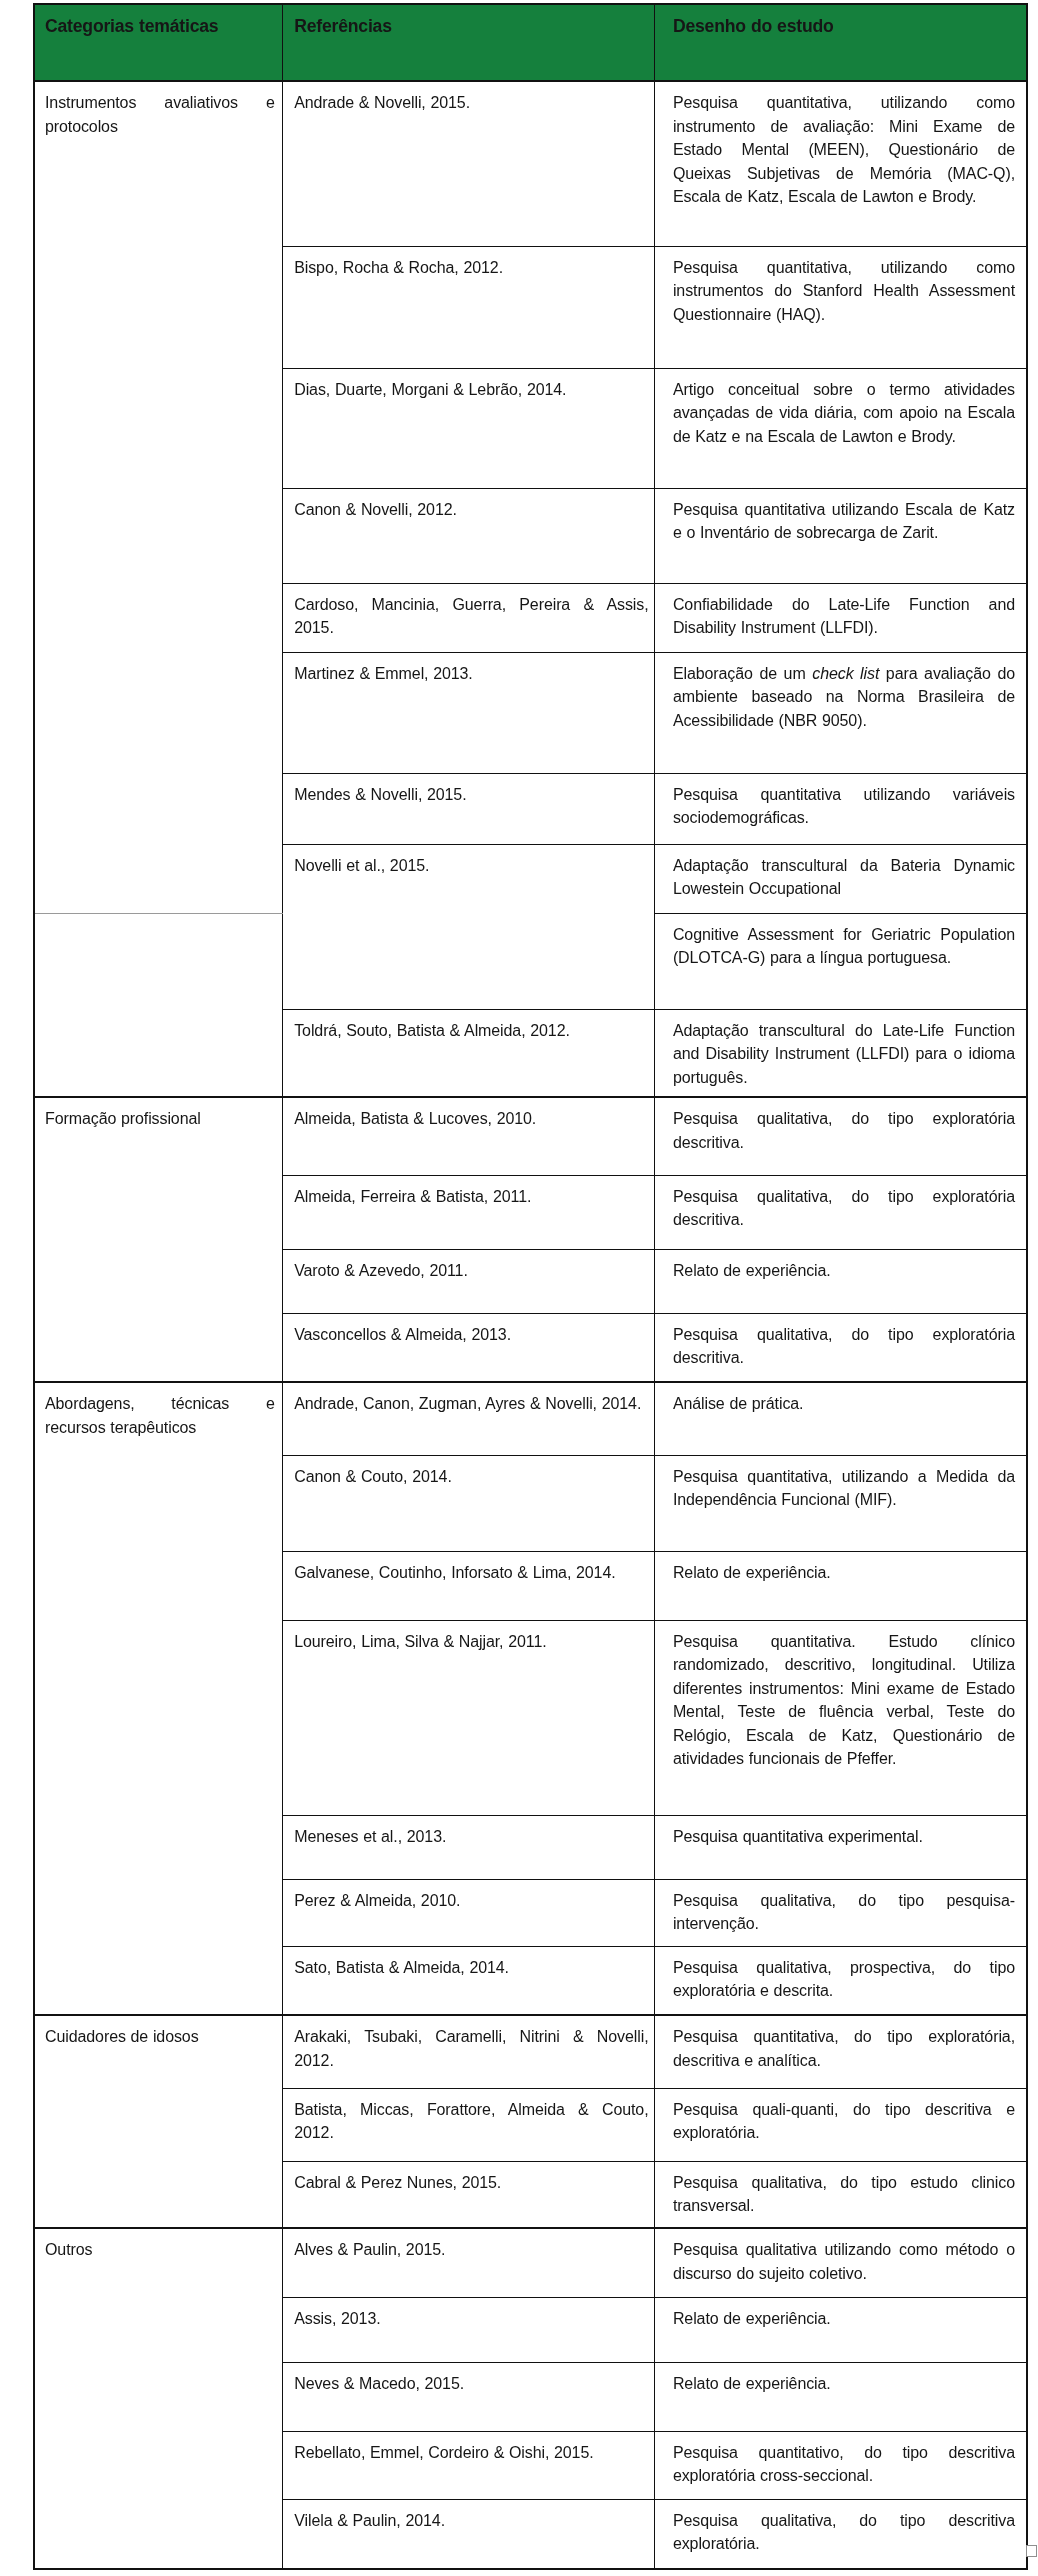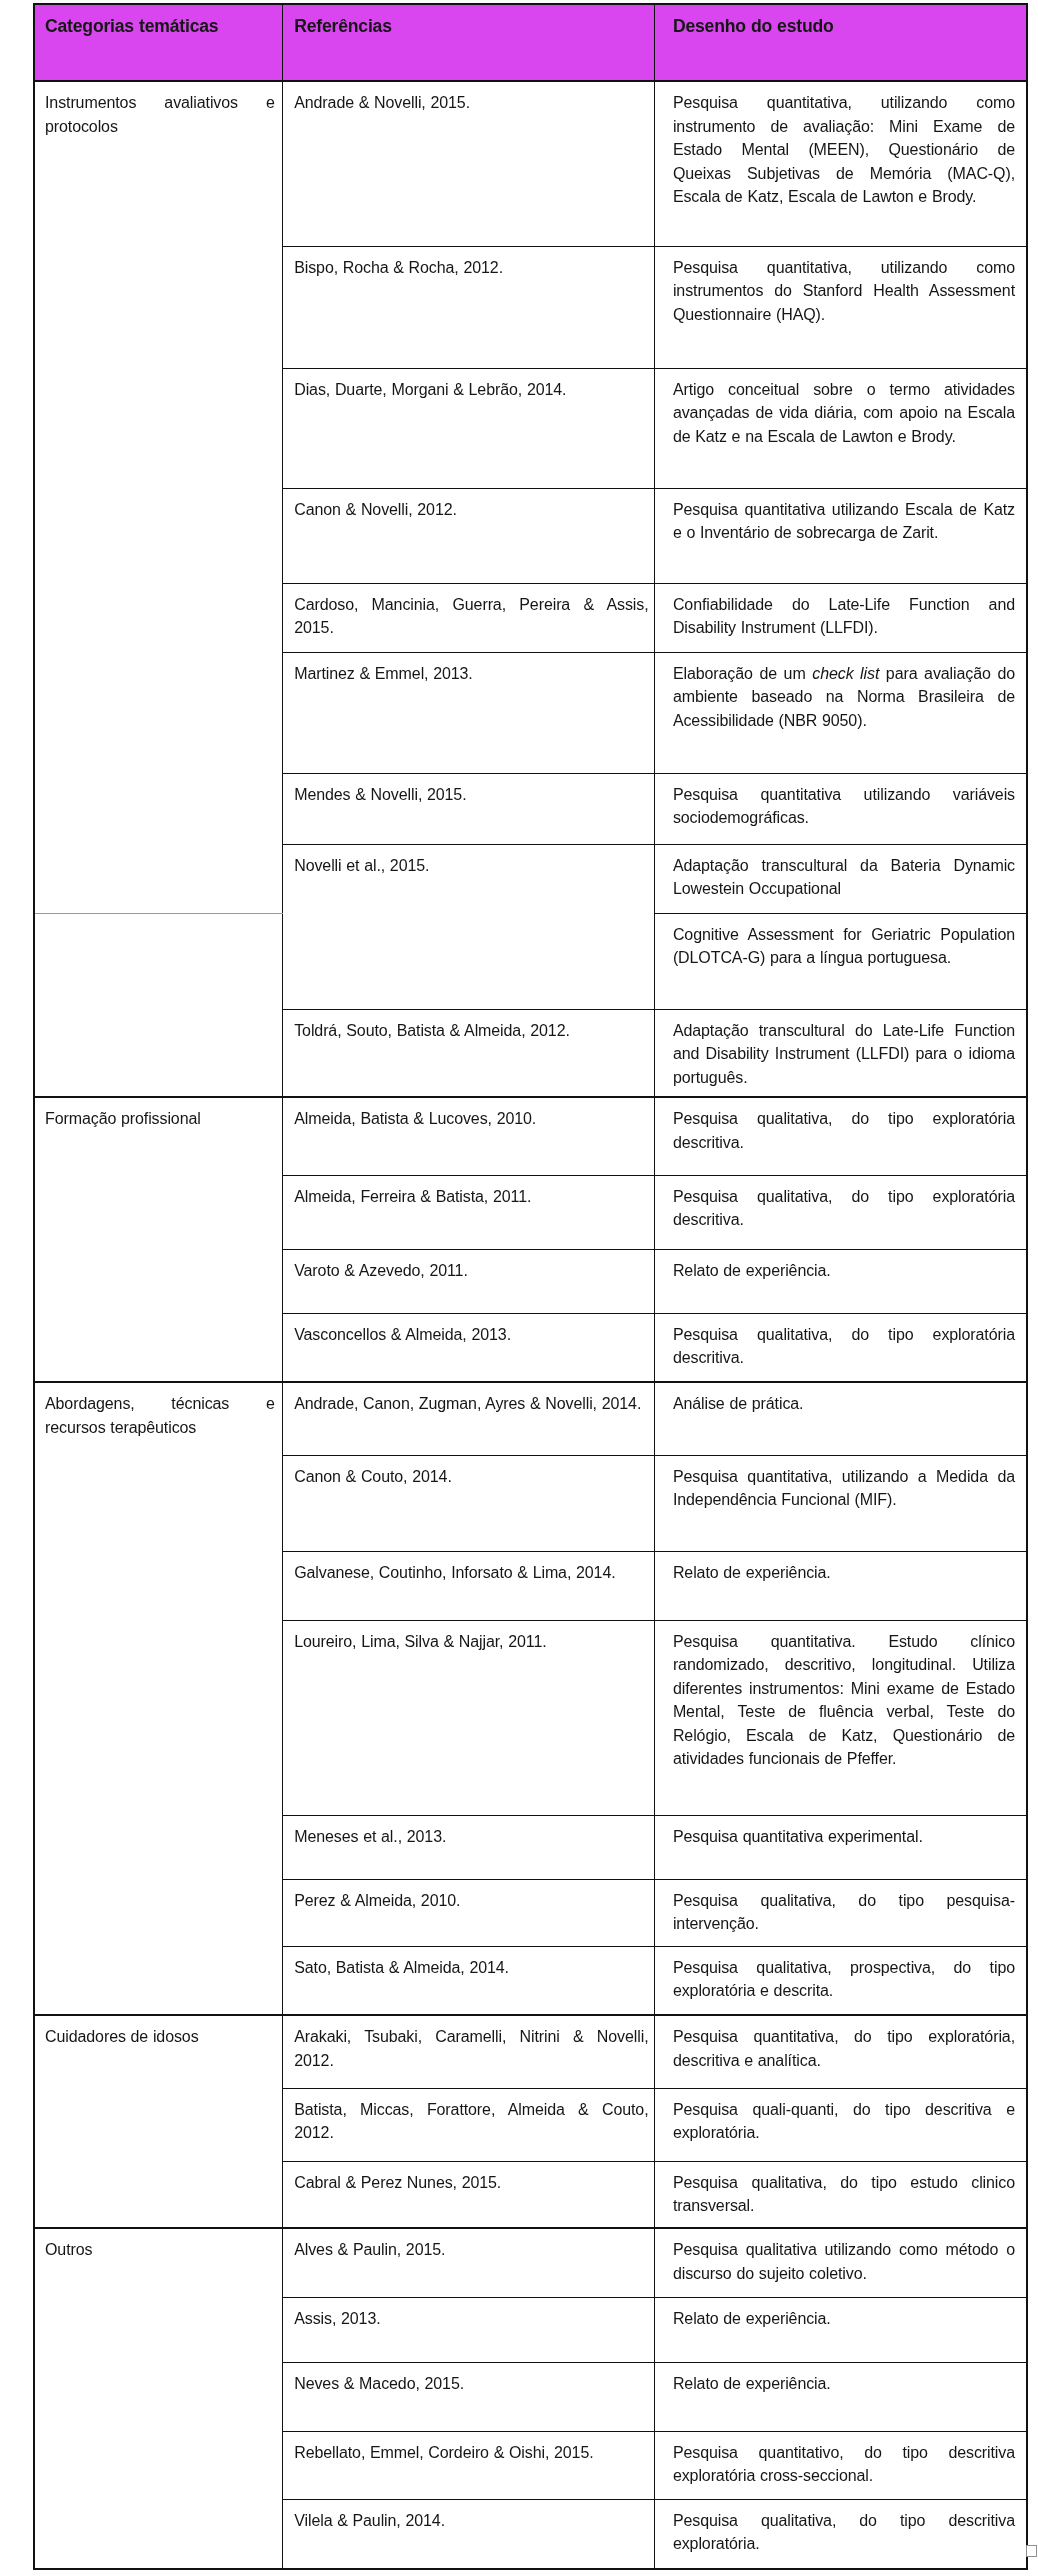--- a/index.html
+++ b/index.html
@@ -25,21 +25,21 @@
   th,td{
     border:1.7px solid #111111;
     vertical-align:top;
     text-align:justify;
     font-size:16px;
     line-height:23.4px;
     letter-spacing:-0.1px;
     word-spacing:0.4px;
   }
   th{
-    background:#d946ef;
+    background:#15803d;
     font-weight:bold;
     font-size:17.6px;
     letter-spacing:-0.2px;
     height:65px;
     border-bottom:2.5px solid #111111;
     text-align:left;
   }
   th.h-cat{padding:10px 6.7px 0 10px;}
   th.h-ref{padding:10px 6.7px 0 11.7px;}
   th.h-des{padding:10px 10px 0 18.4px;}

